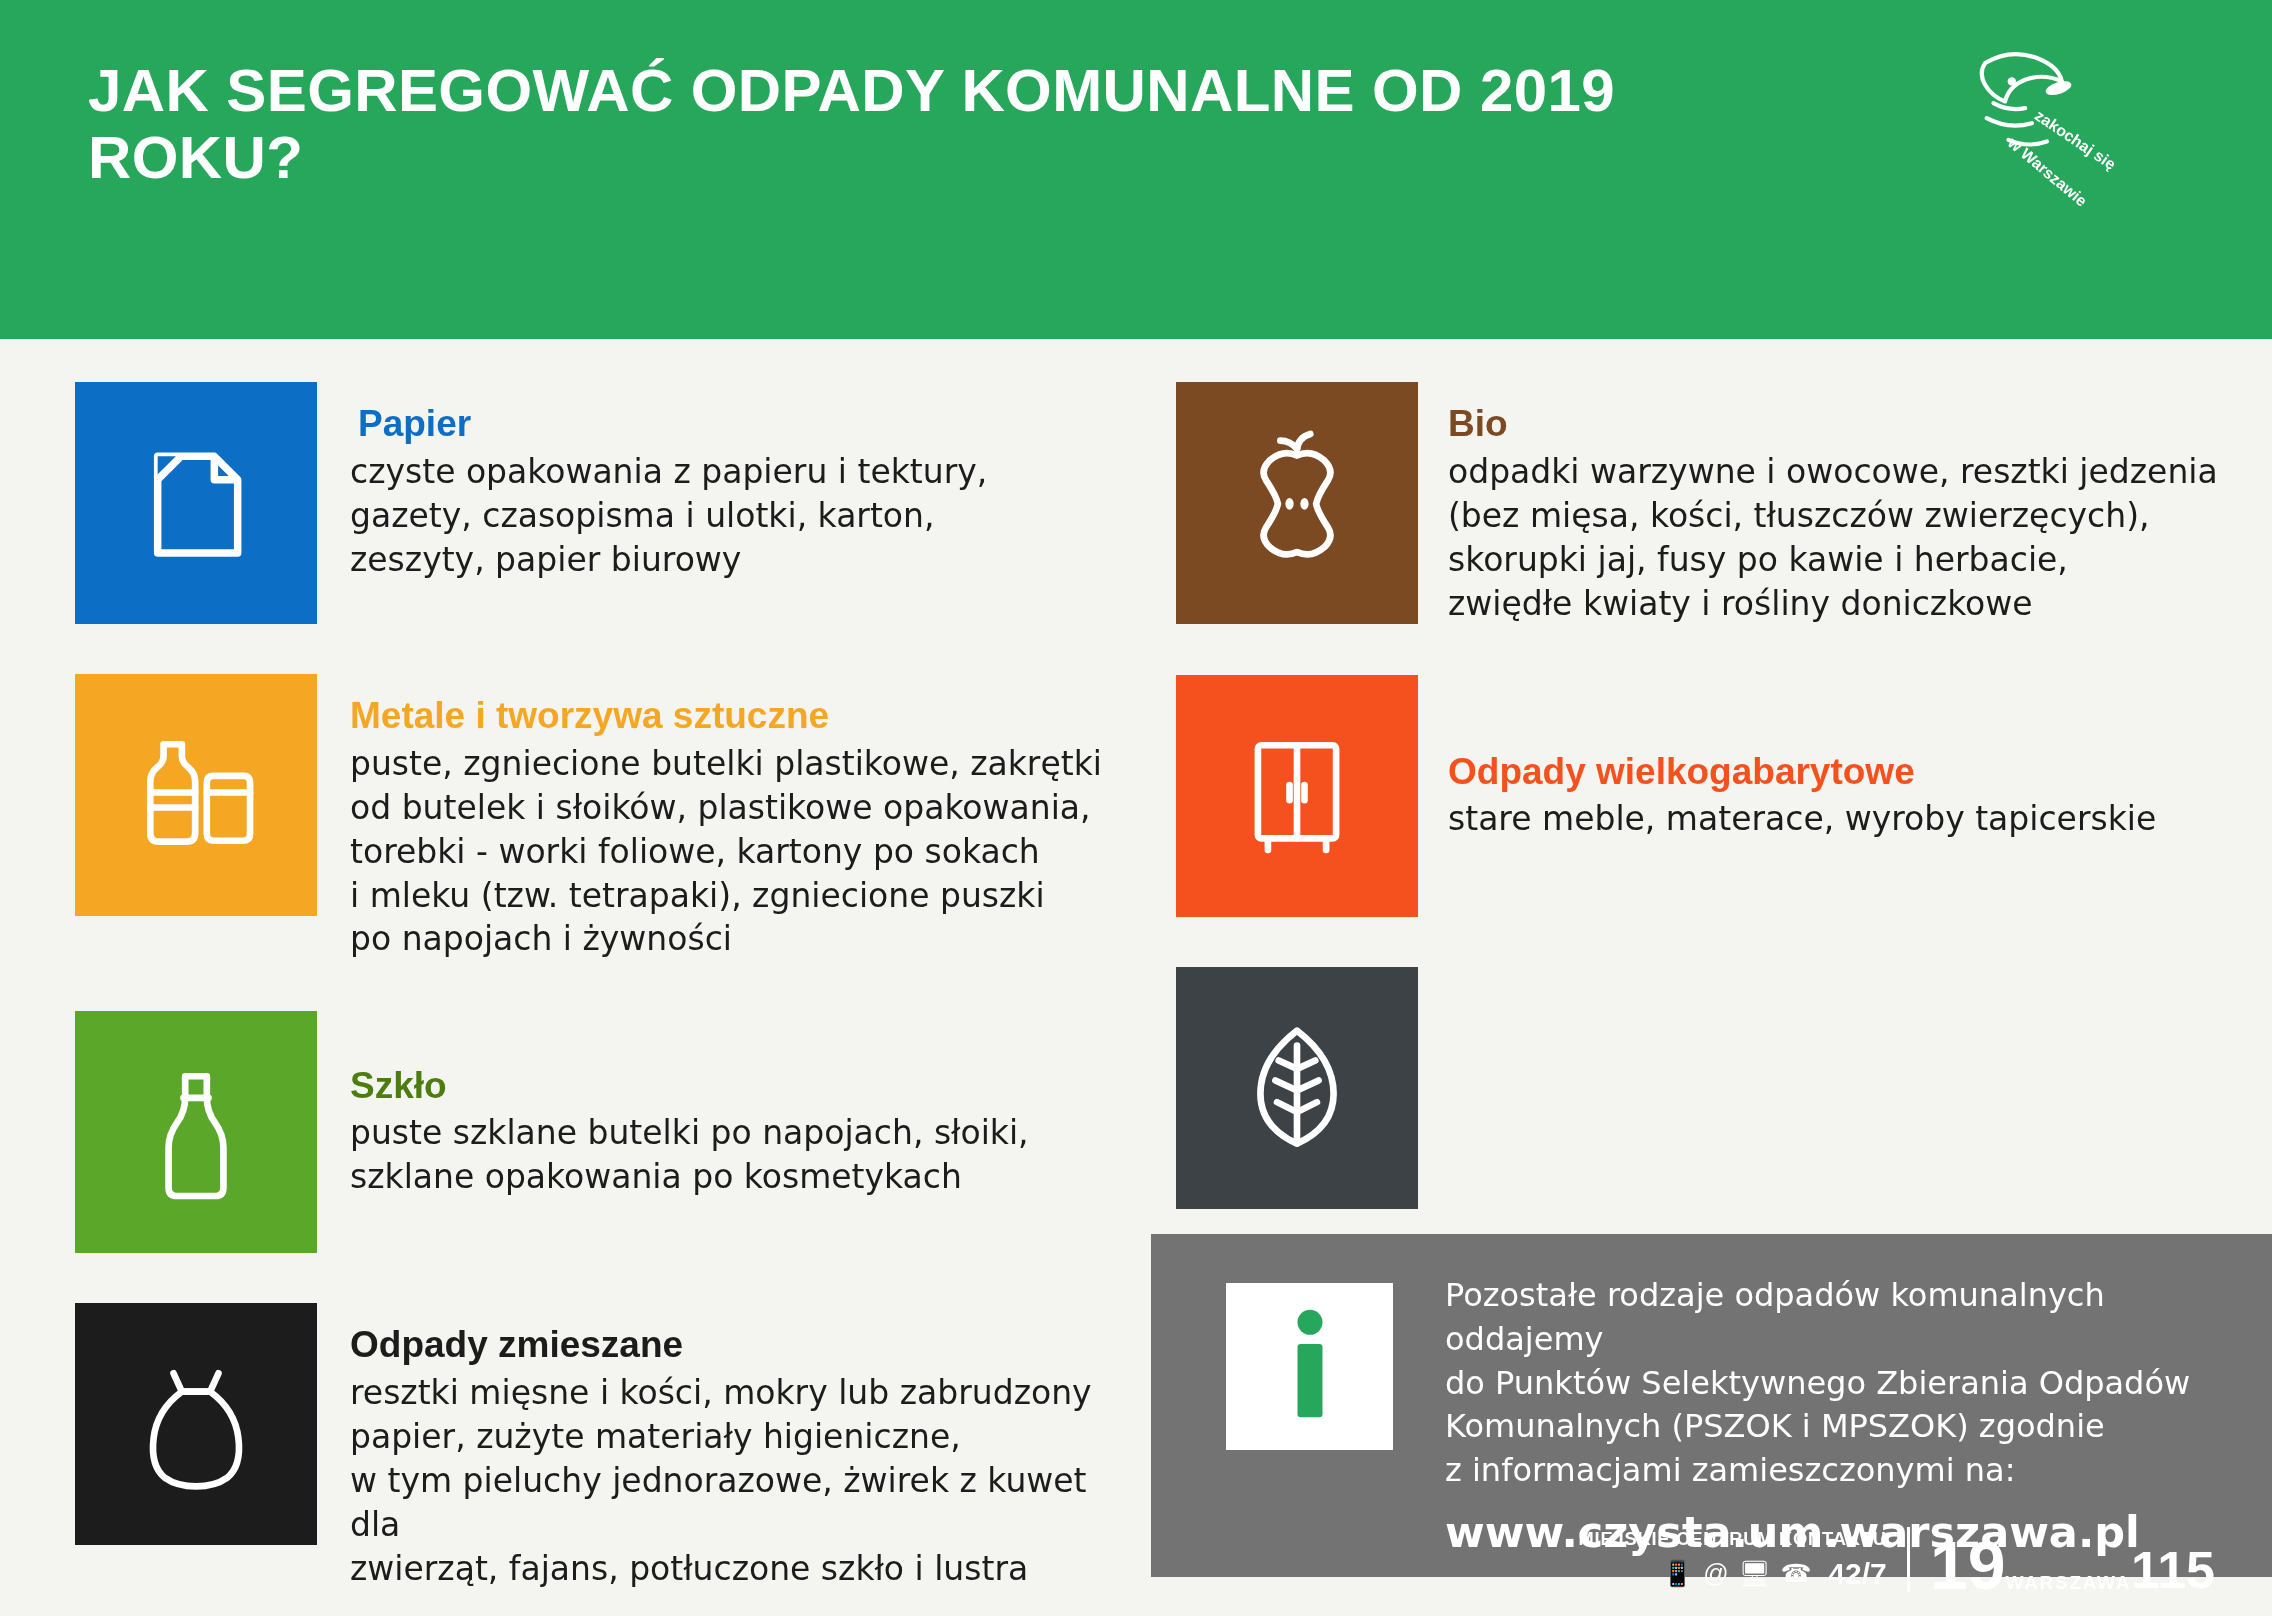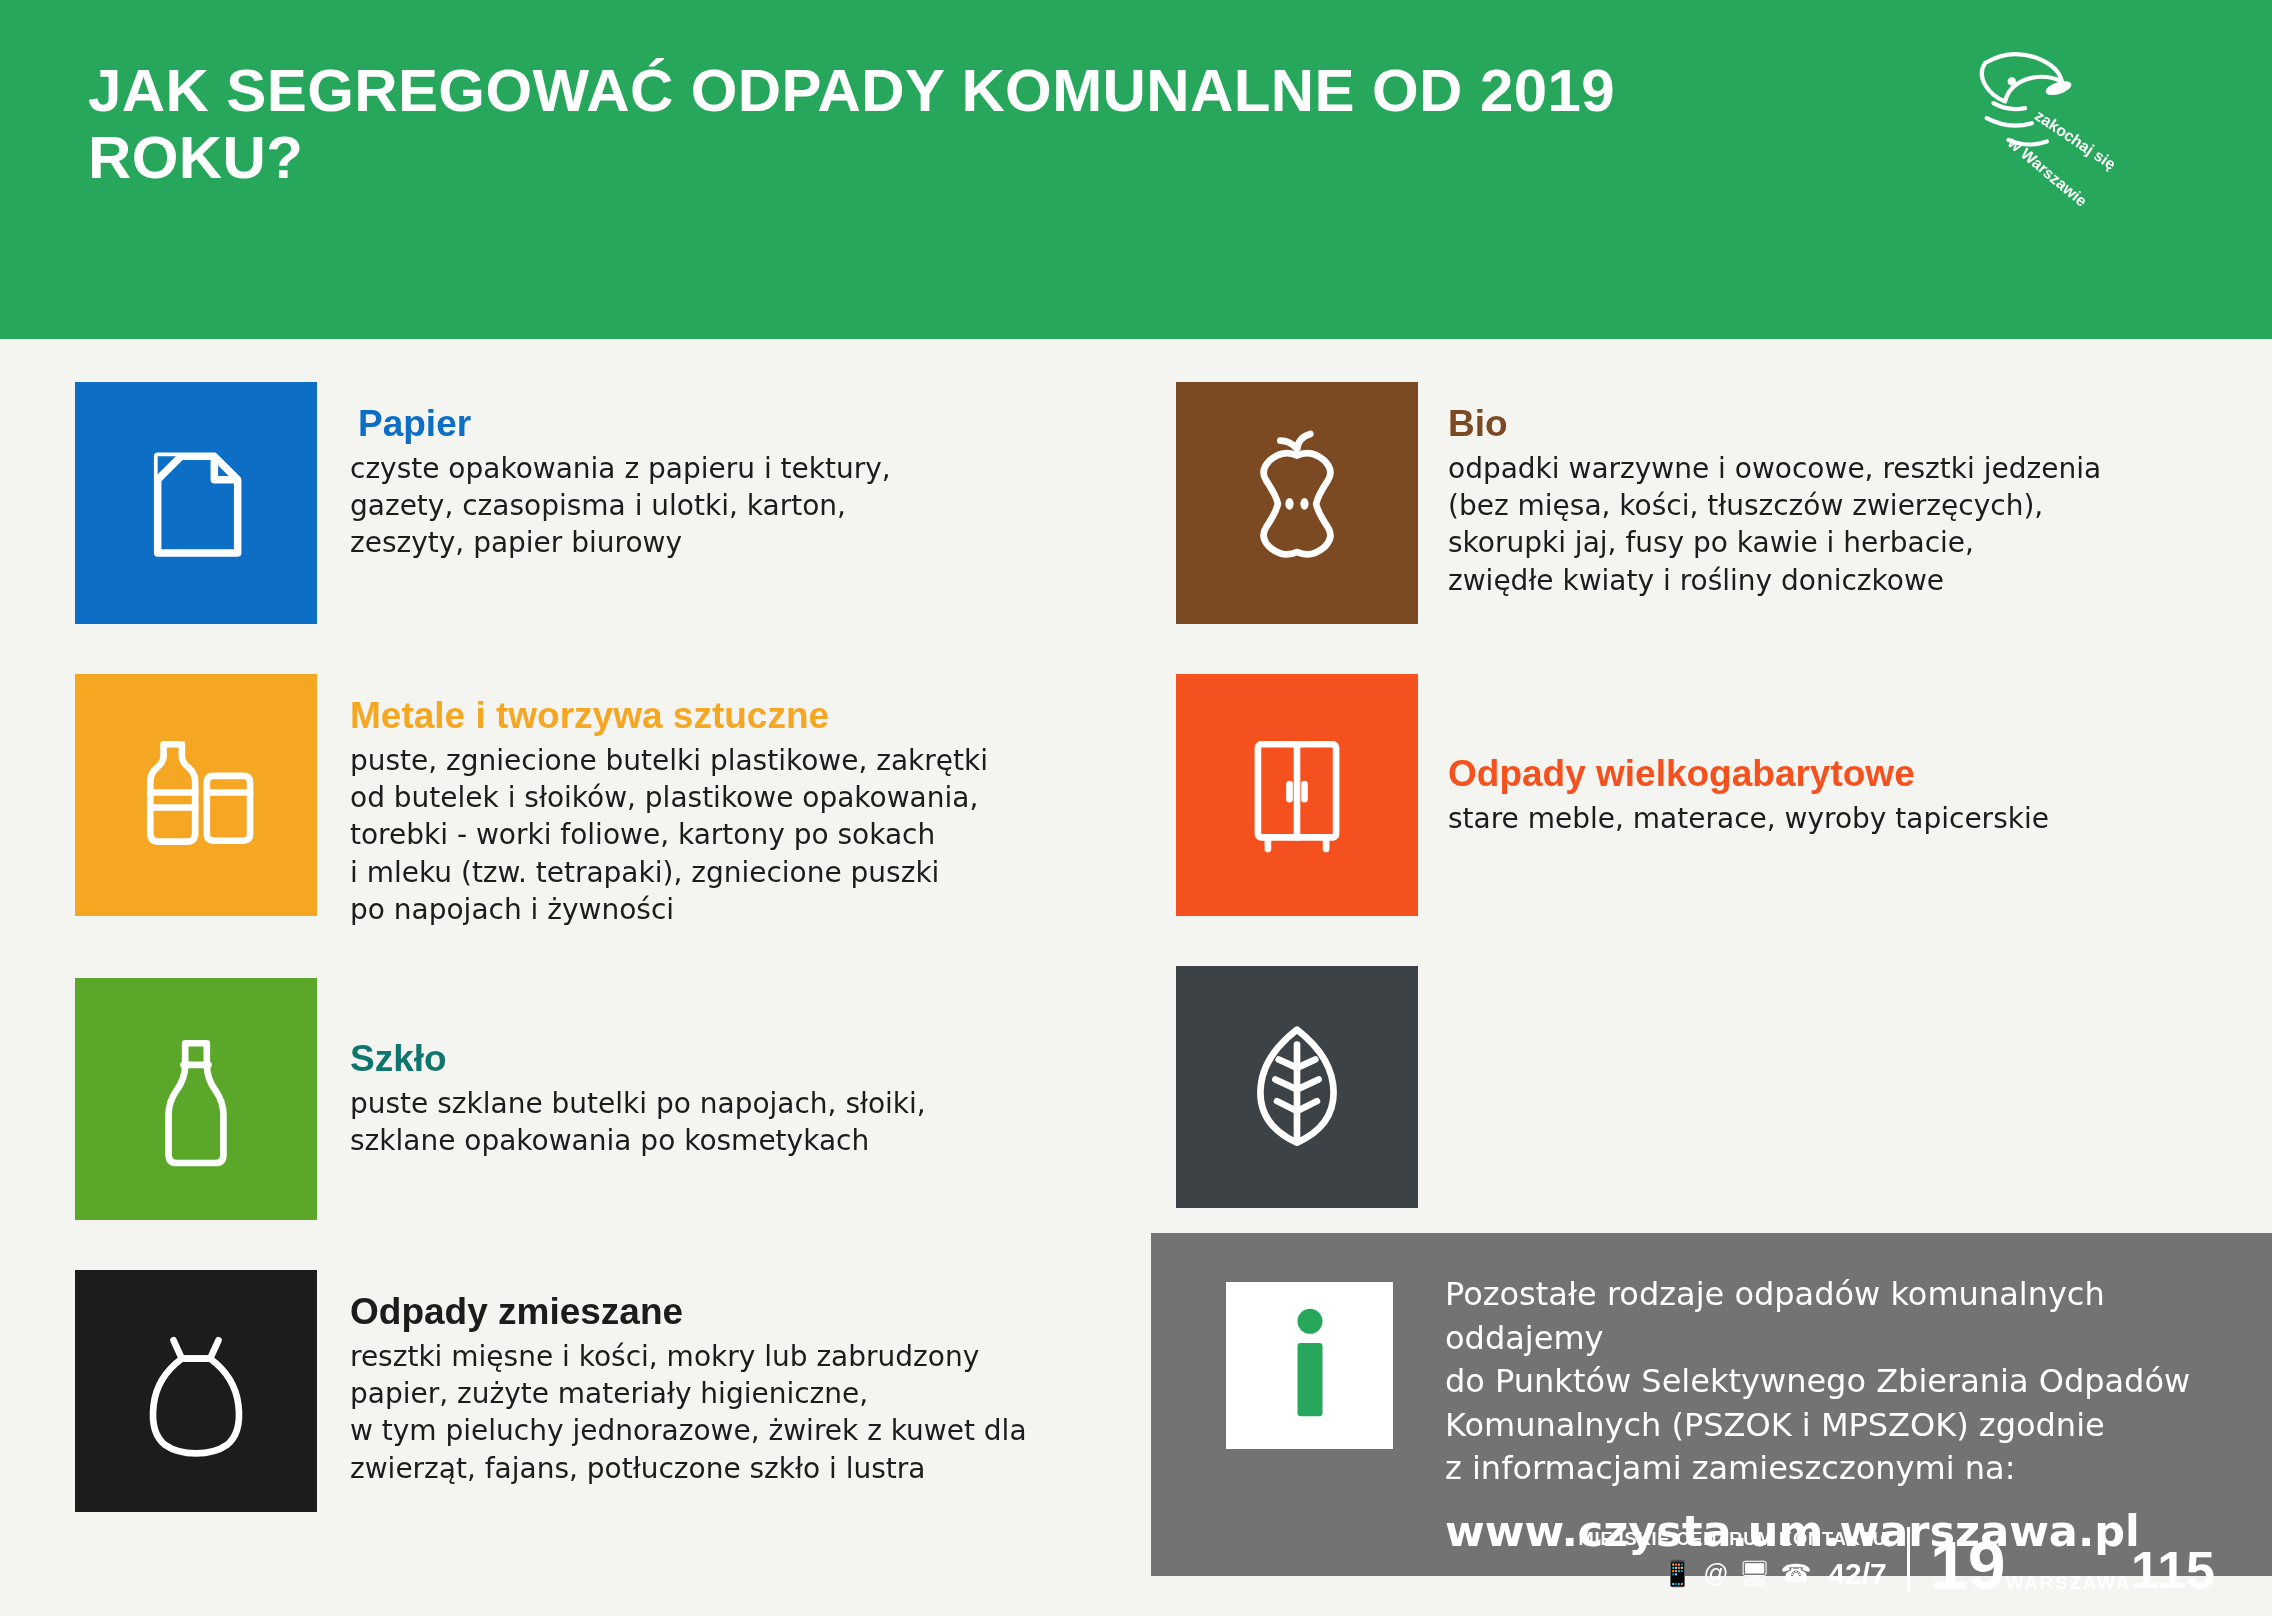--- a/index.html
+++ b/index.html
@@ -83,30 +83,30 @@
     padding-left: 33px;
     padding-top: 22px;
   }
   .card-title {
     font-size: 37px;
     font-weight: bold;
     margin: 0 0 5px 0;
     line-height: 1.1;
   }
   .card-desc {
-    font-size: 28px;
+    font-size: 33px;
     line-height: 1.33;
     color: #1c1c1c;
     margin: 0;
     white-space: pre-line;
     font-family: "DejaVu Sans", sans-serif;
   }
   .card-title.papier { color: #0c6ec4; margin-left: 8px; }
   .card-title.metale { color: #f5a623; }
-  .card-title.szklo  { color: #0f766e; }
+  .card-title.szklo  { color: #4d7c0f; }
   .card-title.zmieszane { color: #1c1c1c; }
   .card-title.bio { color: #7b4a22; }
   .card-title.wielko { color: #f4511e; }
   .card-title.zielone { color: #3d4246; }
 
   .sw-papier { background: #0c6ec4; }
   .sw-metale { background: #f5a623; }
   .sw-szklo  { background: #5aa72a; }
   .sw-zmieszane { background: #1c1c1c; }
   .sw-bio { background: #7b4a22; }

